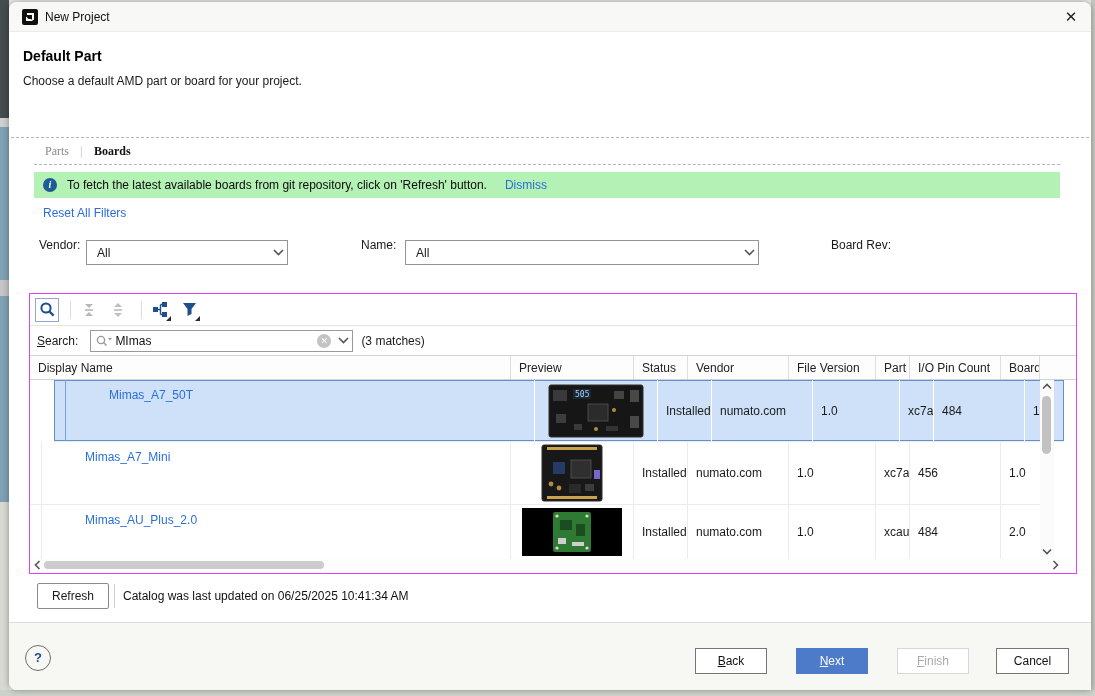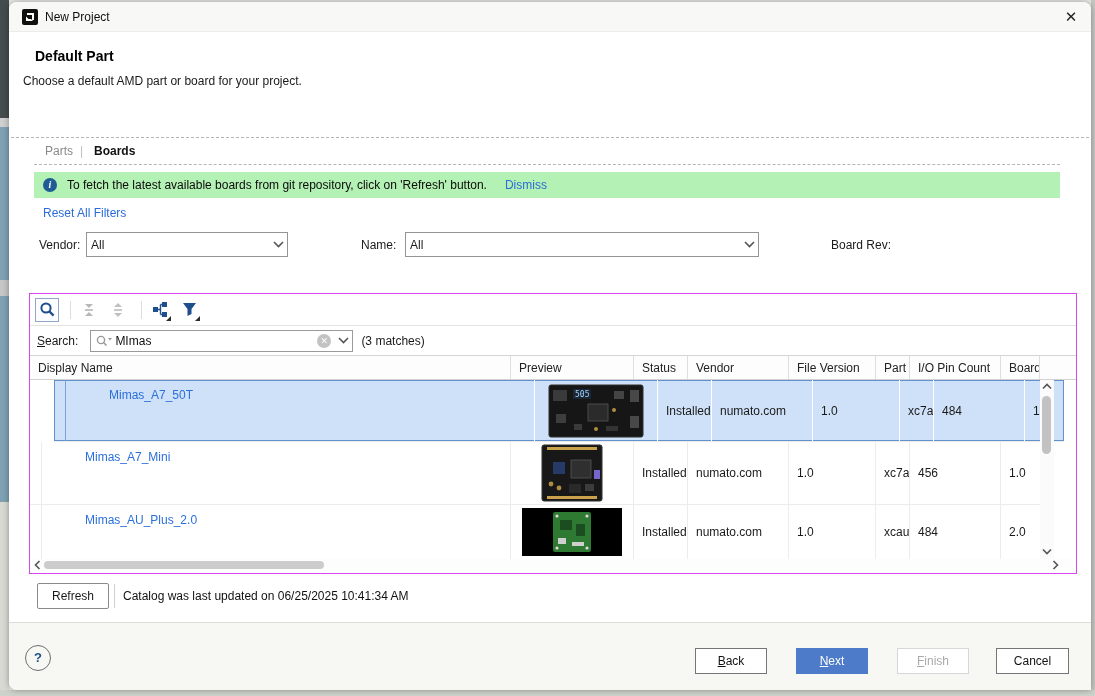--- a/index.html
+++ b/index.html
@@ -20,45 +20,45 @@
   
   .dialog { left:9px; top:2px; width:1082px; height:688px; background:#ffffff;
     border-radius:8px 8px 0 8px; box-shadow:0 0 6px rgba(0,0,0,.35); }
 
   .titlebar { left:0; top:0; width:100%; height:30px; background:#f8f8f6;
     border-bottom:1px solid #ececea; border-radius:8px 8px 0 0; }
   .title-text { left:36px; top:8px; font-size:12px; color:#111; }
   .close-btn { right:8px; top:4px; width:24px; height:22px; text-align:center;
     font-size:15px; color:#222; line-height:22px; cursor:default; }
 
-  .page-title { left:14px; top:46px; font-size:14px; font-weight:bold; color:#000;margin-left:12px; }
+  .page-title { left:14px; top:46px; font-size:14px; font-weight:bold; color:#000; }
   .page-sub   { left:14px; top:72px; font-size:12px; color:#1a1a1a; }
 
   .dash-top { left:2px; top:135px; width:1078px; border-top:1px dashed #b5b5b5; }
   .dash-tabs{ left:25px; top:162px; width:1026px; border-top:1px dashed #b5b5b5; }
 
-  .tab { top:142px; font-size:12px; }
+  .tab { top:142px; font-size:12px;font-family:Liberation Serif, serif; }
   .tab-parts { left:36px; color:#8a8a8a; }
   .tab-sep   { left:71px; color:#bdbdbd; }
   .tab-boards{ left:85px; color:#111; font-weight:bold; }
 
   .banner { left:25px; top:170px; width:1026px; height:26px; background:#b4f1b4;
     display:flex; align-items:center; }
   .info-ic { width:14px; height:14px; border-radius:50%; background:#1d5c95; color:#fff;
     font-size:10px; font-weight:bold; font-style:italic; text-align:center; line-height:14px;
     margin:0 10px 0 9px; font-family:"Liberation Serif", serif; }
   .banner-text { color:#0b0b0b; }
   .link { color:#2b6cd9; text-decoration:none; cursor:pointer; }
   .banner .link { margin-left:18px; }
 
   .reset-link { left:34px; top:204px; }
 
   .filter-label { top:236px; font-size:12px; color:#1a1a1a; }
-  .select { top:230px; height:25px; border:1px solid #949494; background:#fff;
-    display:flex; align-items:center; padding-left:4px; }
+  .select { top:238px; height:25px; border:1px solid #949494; background:#fff;
+    display:flex; align-items:center; padding-left:10px; }
   .select .val { flex:1; }
   .chev { width:18px; display:flex; justify-content:center; align-items:center; }
 
   
   .panel { left:20px; top:291px; width:1048px; height:281px; border:1px solid #d946ef;
     background:#fff; }
   .toolbar { height:32px; border-bottom:1px solid #e3e3e3; display:flex; align-items:center;
     padding-left:5px; }
   .tbtn { width:24px; height:24px; display:flex; align-items:center; justify-content:center;
     margin-right:5px; position:relative; }

